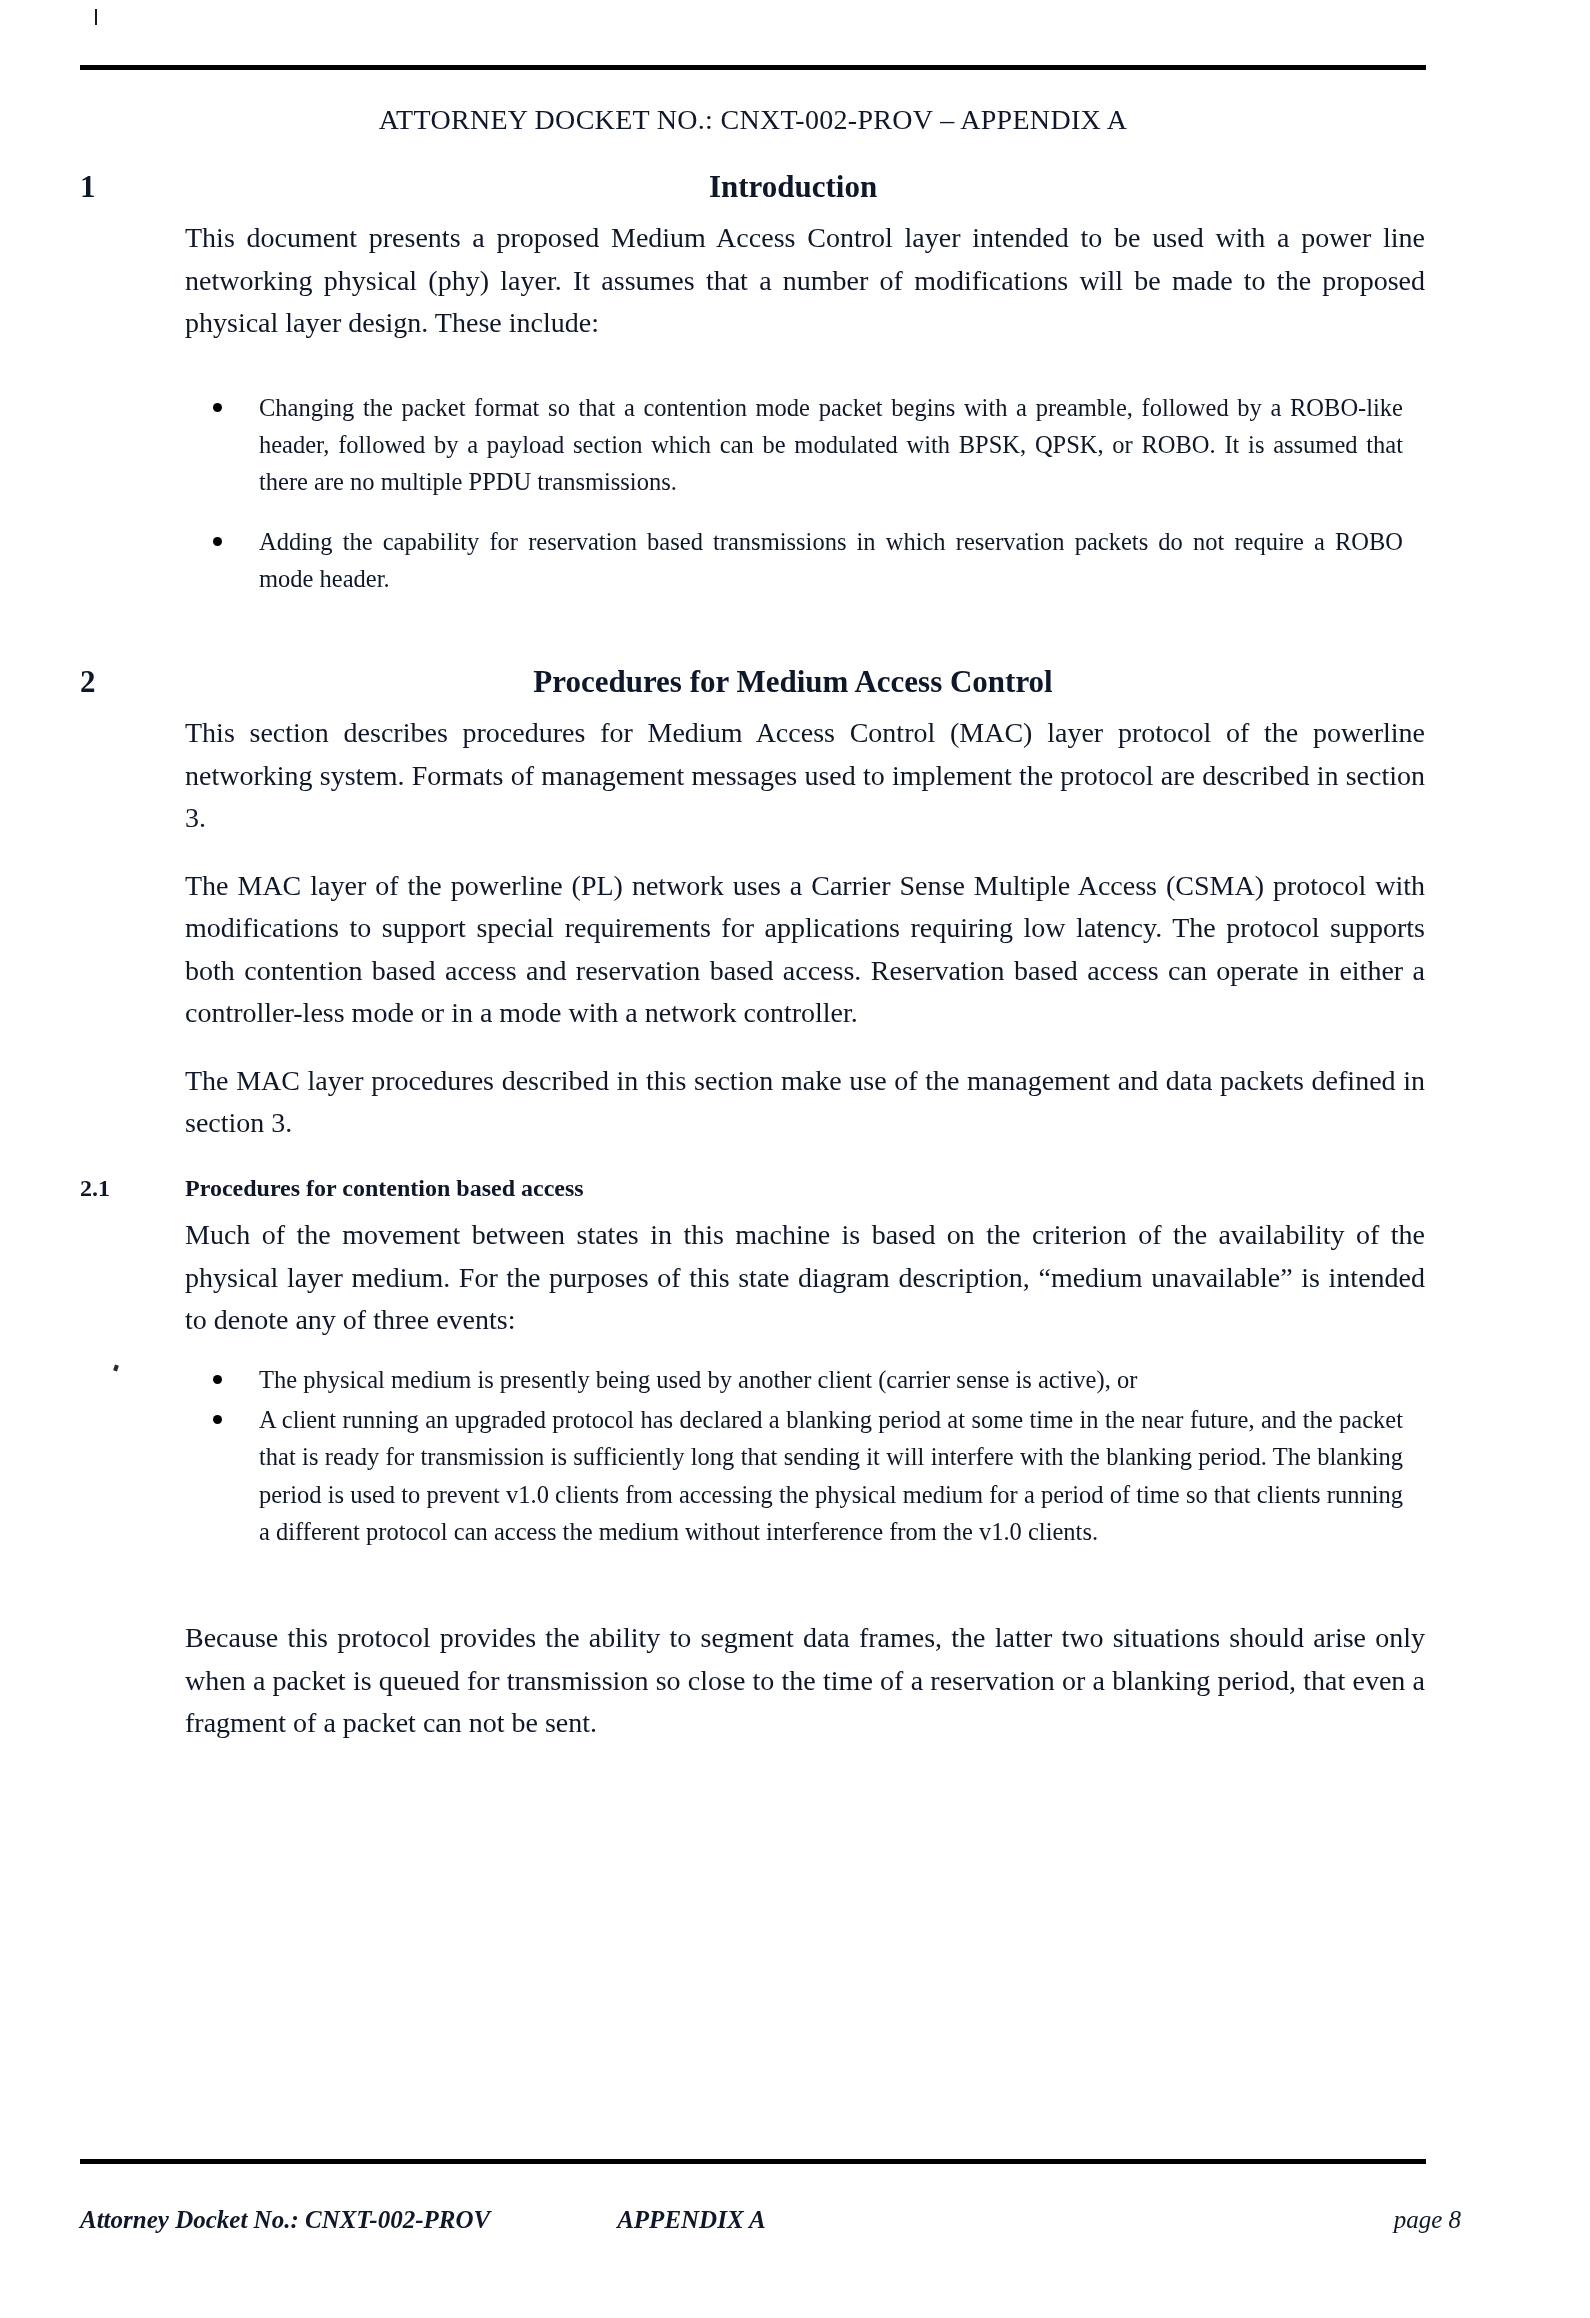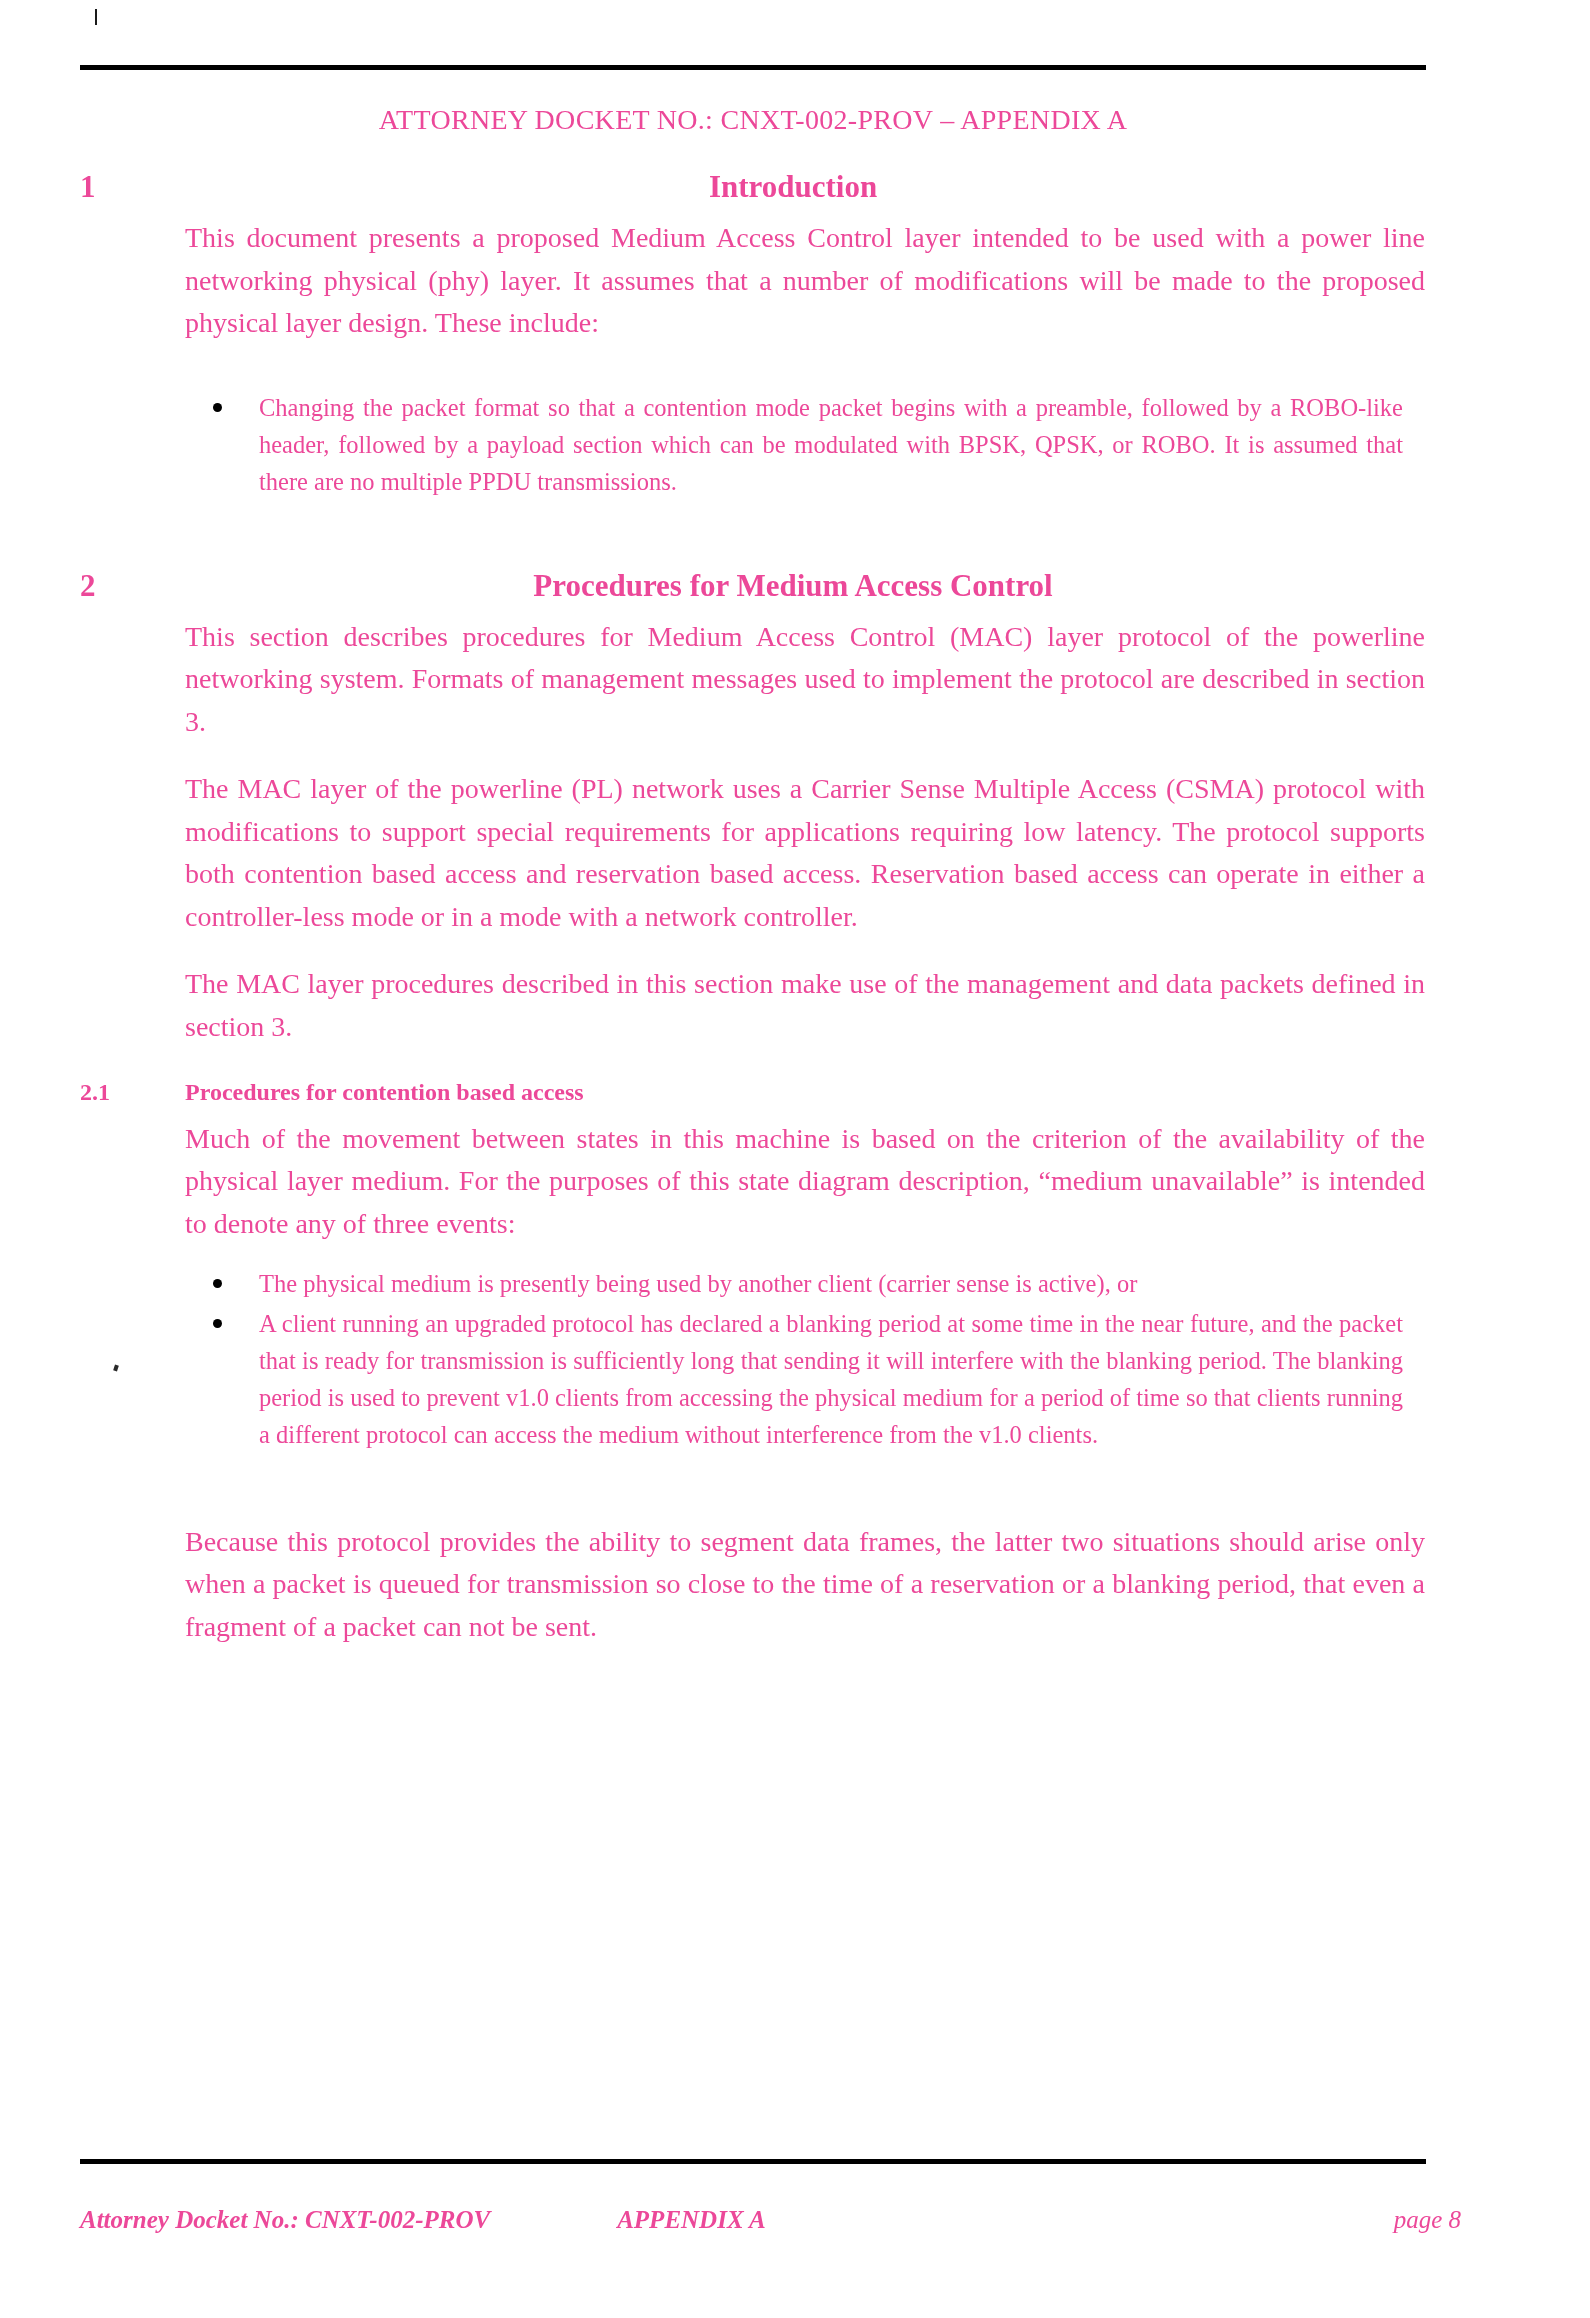--- a/index.html
+++ b/index.html
@@ -7,21 +7,21 @@
     margin: 0;
     padding: 0;
     background: #ffffff;
   }
   .page {
     position: relative;
     width: 1590px;
     height: 2319px;
     background: #ffffff;
     font-family: "Liberation Serif", "DejaVu Serif", serif;
-    color: #ec4899;
+    color: #0f172a;
     overflow: hidden;
   }
 
   
   .scan-tick-top {
     position: absolute;
     left: 95px;
     top: 9px;
     width: 2.2px;
     height: 16.3px;
@@ -184,20 +184,24 @@
       <p class="para">This document presents a proposed Medium Access Control layer intended to be used with a power line networking physical (phy) layer.  It assumes that a number of modifications will be made to the proposed physical layer design.  These include:</p>
     </div>
 
     <div class="gap-sm"></div>
 
     <ul class="bullets">
       <li>
         <span class="dot"></span>
         <span>Changing the packet format so that a contention mode packet begins with a preamble, followed by a ROBO-like header, followed by a payload section which can be modulated with BPSK, QPSK, or ROBO.  It is assumed that there are no multiple PPDU transmissions.</span>
       </li>
+      <li>
+        <span class="dot"></span>
+        <span>Adding the capability for reservation based transmissions in which reservation packets do not require a ROBO mode header.</span>
+      </li>
     </ul>
 
     <div class="gap-lg"></div>
 
     <div class="h1">
       <span class="num">2</span>
       <span class="txt">Procedures for Medium Access Control</span>
     </div>
 
     <div class="body-block">

